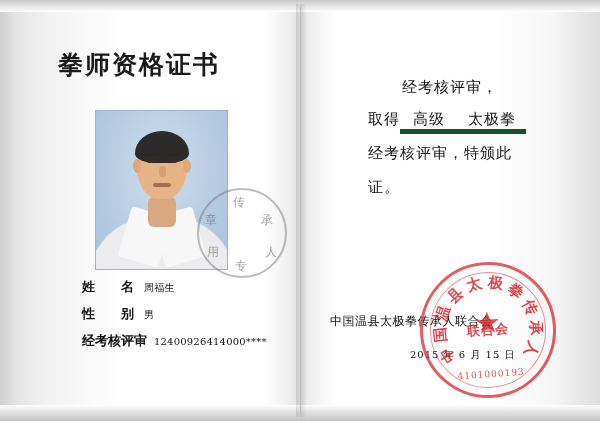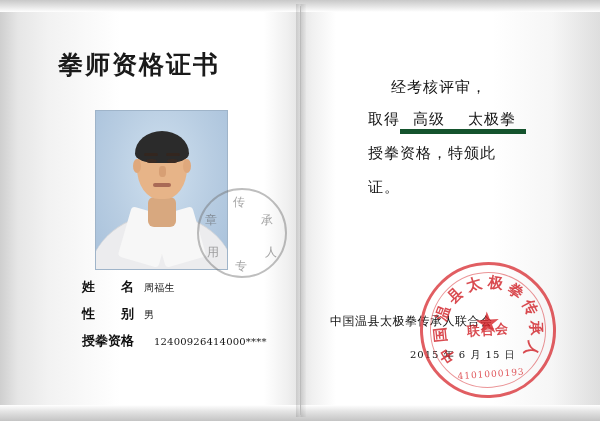--- a/index.html
+++ b/index.html
@@ -188,21 +188,21 @@
     width: 286px; height: 400px;
   }
   .rtext {
     position: absolute;
     font-family: "DejaVu Serif", serif;
     color: #141414;
     font-size: 15px;
     letter-spacing: 1px;
     white-space: nowrap;
   }
-  .l1 { left: 85px; top: 68px; text-align: right; }
+  .l1 { left: 96px; top: 68px; text-align: right; }
   .l2 { left: 62px; top: 100px; }
   .l3 { left: 62px; top: 134px; }
   .l4 { left: 62px; top: 168px; }
   .blank {
     display: inline-block;
     border-bottom: 5px solid #14532d;
     text-align: center;
     padding: 0 3px;
   }
   .blank.b1 { min-width: 52px; }
@@ -333,34 +333,34 @@
     <div class="fields">
       <div class="field-row">
         <span class="field-label wide">姓　　名</span>
         <span class="field-value">周福生</span>
       </div>
       <div class="field-row">
         <span class="field-label wide">性　　别</span>
         <span class="field-value">男</span>
       </div>
       <div class="field-row">
-        <span class="field-label wide2">授拳资格</span>
+        <span class="field-label wide2">经考核评审</span>
         <span class="field-value">12400926414000****</span>
       </div>
     </div>
   </div>
 
   <div class="right-page">
     <div class="rtext l1">经考核评审，</div>
 
     <div class="rtext l2">
       <span>取得</span><span class="blank b1">高级</span><span class="blank b2">太极拳</span>
     </div>
 
-    <div class="rtext l3">授拳资格，特颁此</div>
+    <div class="rtext l3">经考核评审，特颁此</div>
     <div class="rtext l4">证。</div>
 
     <div class="org">中国温县太极拳传承人联合会</div>
 
     <div class="dateline">
       <span>2015</span>
       <span>年</span>
       <span>6</span>
       <span>月</span>
       <span>15</span>

